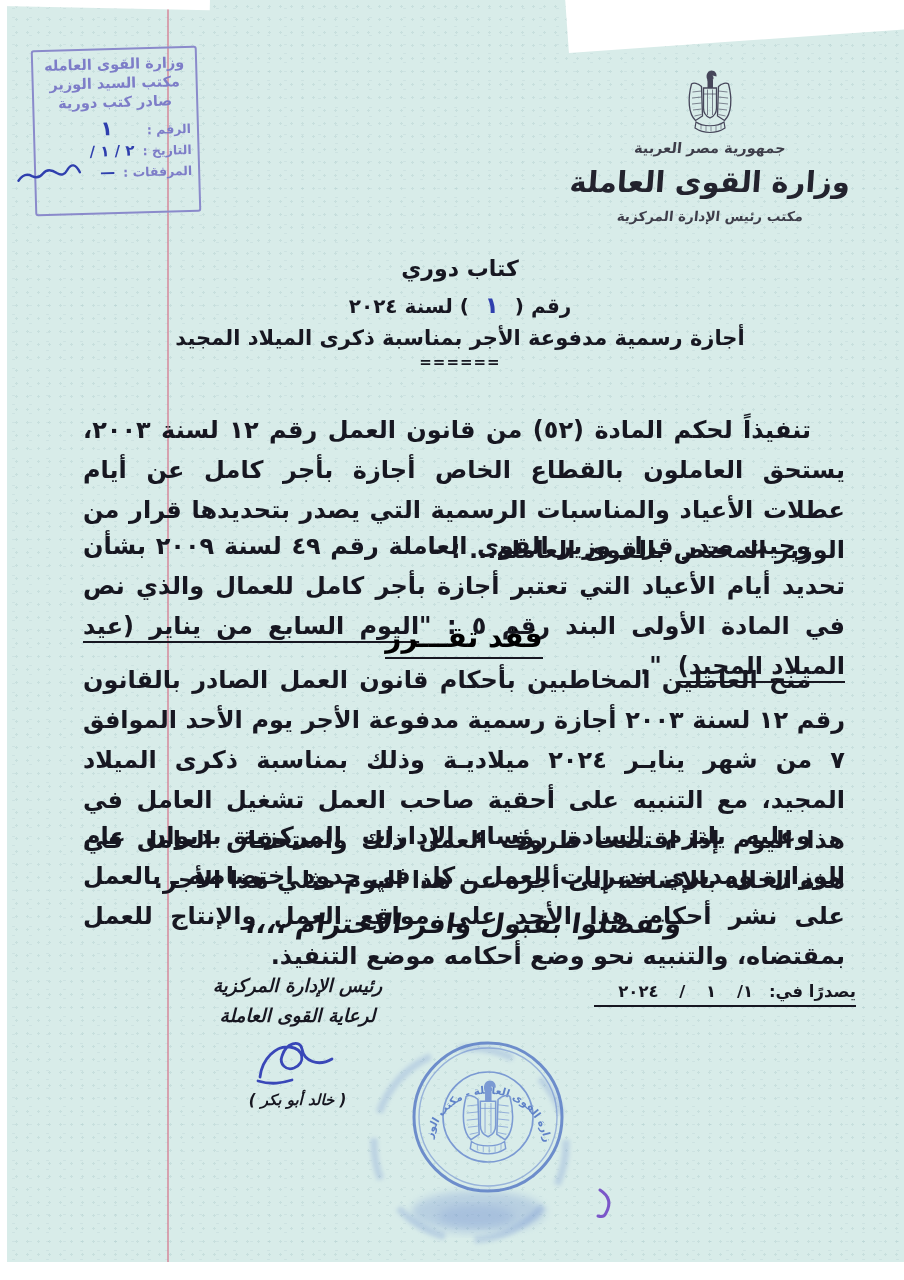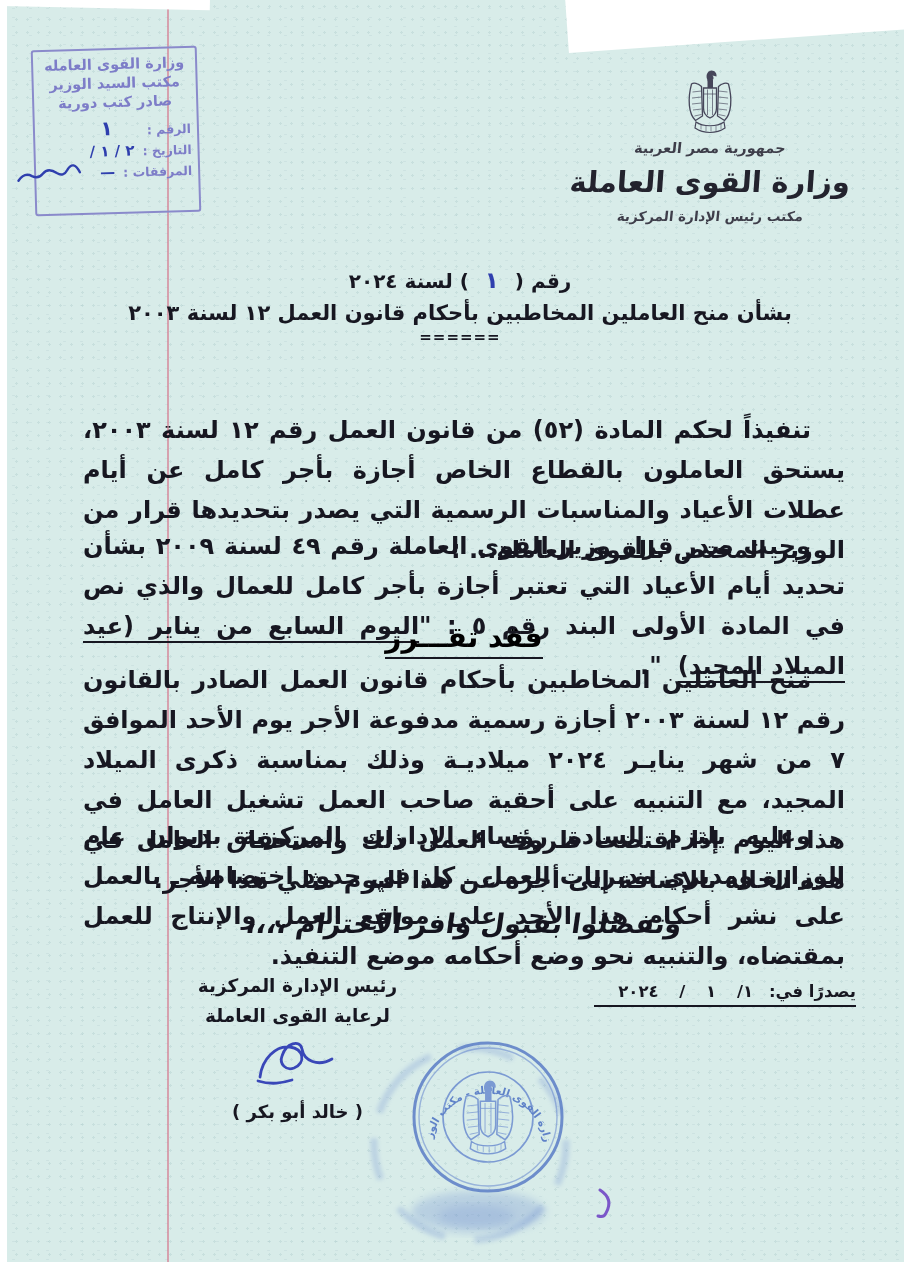--- a/index.html
+++ b/index.html
@@ -43,24 +43,24 @@
   
   .para{position:absolute;right:59px;width:762px;direction:rtl;text-align:justify;
         font-size:24px;font-weight:bold;line-height:40px;text-indent:34px;color:#171721;}
   .para u{text-underline-offset:7px;text-decoration-thickness:2px;margin-left:16px;}
   .decision{position:absolute;right:59px;width:762px;top:621px;text-align:center;direction:rtl;}
   .decision span{display:inline-block;font-size:28px;font-weight:bold;border-bottom:2.5px solid #171721;
                  padding-bottom:3px;}
   .closing{position:absolute;right:59px;width:762px;top:908px;text-align:center;direction:rtl;
            font-size:27px;font-weight:bold;color:#14141e;transform:skewX(-8deg);}
   
-  .sig{position:absolute;left:190px;top:971px;width:215px;text-align:center;direction:rtl;}
+  .sig{position:absolute;left:190px;top:971px;width:215px;text-align:center;direction:rtl;font-style:italic;}
   .sig .t{font-size:18.5px;font-weight:bold;line-height:30px;}
   .sig svg{display:block;margin:4px auto 0;}
-  .sig .name{font-size:18px;font-weight:bold;margin-top:14px;}
+  .sig .name{font-size:15px;font-weight:bold;margin-top:4px;}
   
   .dateline{position:absolute;right:48px;top:982px;width:262px;direction:rtl;display:flex;gap:16px;
             border-bottom:2px solid #171721;padding-bottom:4px;font-size:16.5px;font-weight:bold;}
   .dateline .v{word-spacing:15px;}
   
   .sealwrap{position:absolute;left:348px;top:1012px;width:300px;height:262px;}
 </style>
 </head>
 <body>
 
@@ -118,22 +118,23 @@
   <div class="header">
     <svg class="eagle" viewBox="0 0 100 132">
       <use href="#eagle"></use>
     </svg>
     <div class="republic">جمهورية مصر العربية</div>
     <div class="ministry">وزارة القوى العاملة</div>
     <div class="office">مكتب رئيس الإدارة المركزية</div>
   </div>
 
   <div class="titleblock ink">
+    <div class="doctype">كتاب دوري</div>
     <div class="numline"><span>رقم (</span><span class="hand">١</span><span>) لسنة ٢٠٢٤</span></div>
-    <div class="subj">بشأن منح العاملين المخاطبين بأحكام قانون العمل ١٢ لسنة ٢٠٠٣</div>
+    <div class="subj">أجازة رسمية مدفوعة الأجر بمناسبة ذكرى الميلاد المجيد</div>
     <div class="sep">======</div>
   </div>
 
   <div class="para" style="top:410px">تنفيذاً لحكم المادة (٥٢) من قانون العمل رقم ١٢ لسنة ٢٠٠٣، يستحق العاملون بالقطاع الخاص أجازة بأجر كامل عن أيام عطلات الأعياد والمناسبات الرسمية التي يصدر بتحديدها قرار من الوزير المختص بالقوى العاملة... : -</div>
 
   <div class="para" style="top:526px"><span>وحيث صدر قرار وزير القوى العاملة رقم ٤٩ لسنة ٢٠٠٩ بشأن تحديد أيام الأعياد التي تعتبر أجازة بأجر كامل للعمال والذي نص في المادة الأولى البند رقم ٥ : "</span><u>اليوم السابع من يناير (عيد الميلاد المجيد)</u><span>".</span></div>
 
   <div class="decision">
     <span>فقد تقـــرر</span>
   </div>

